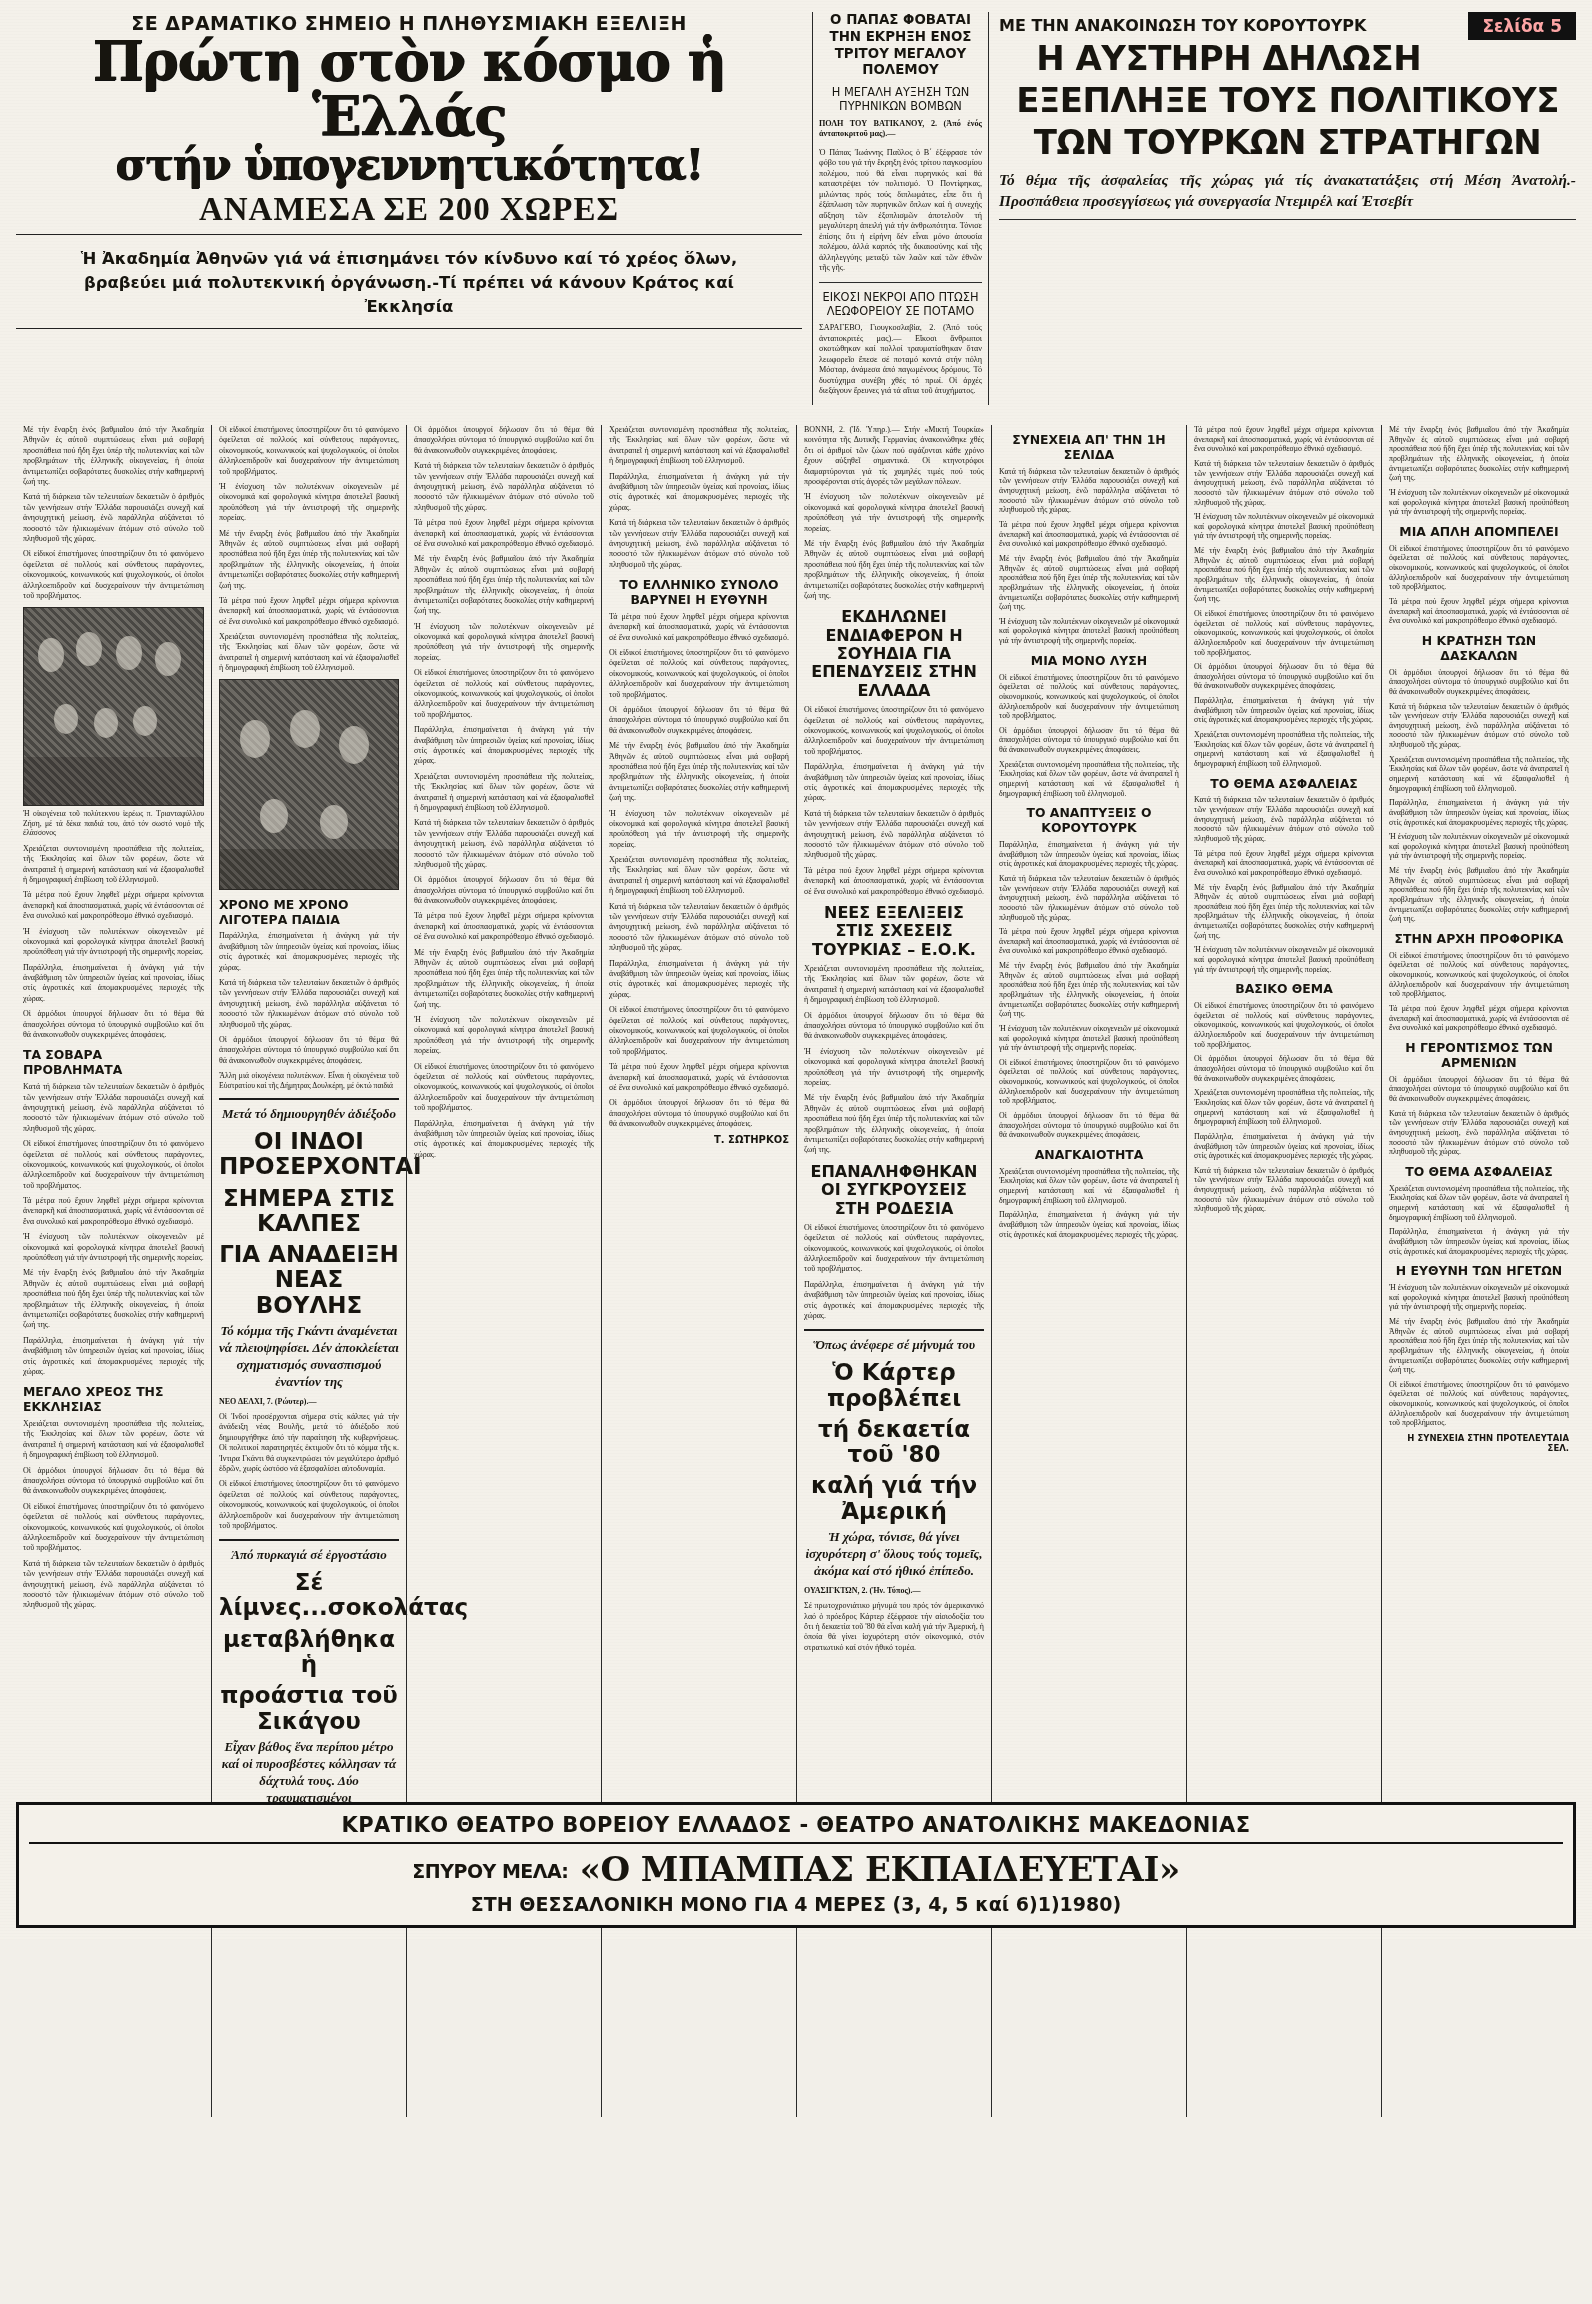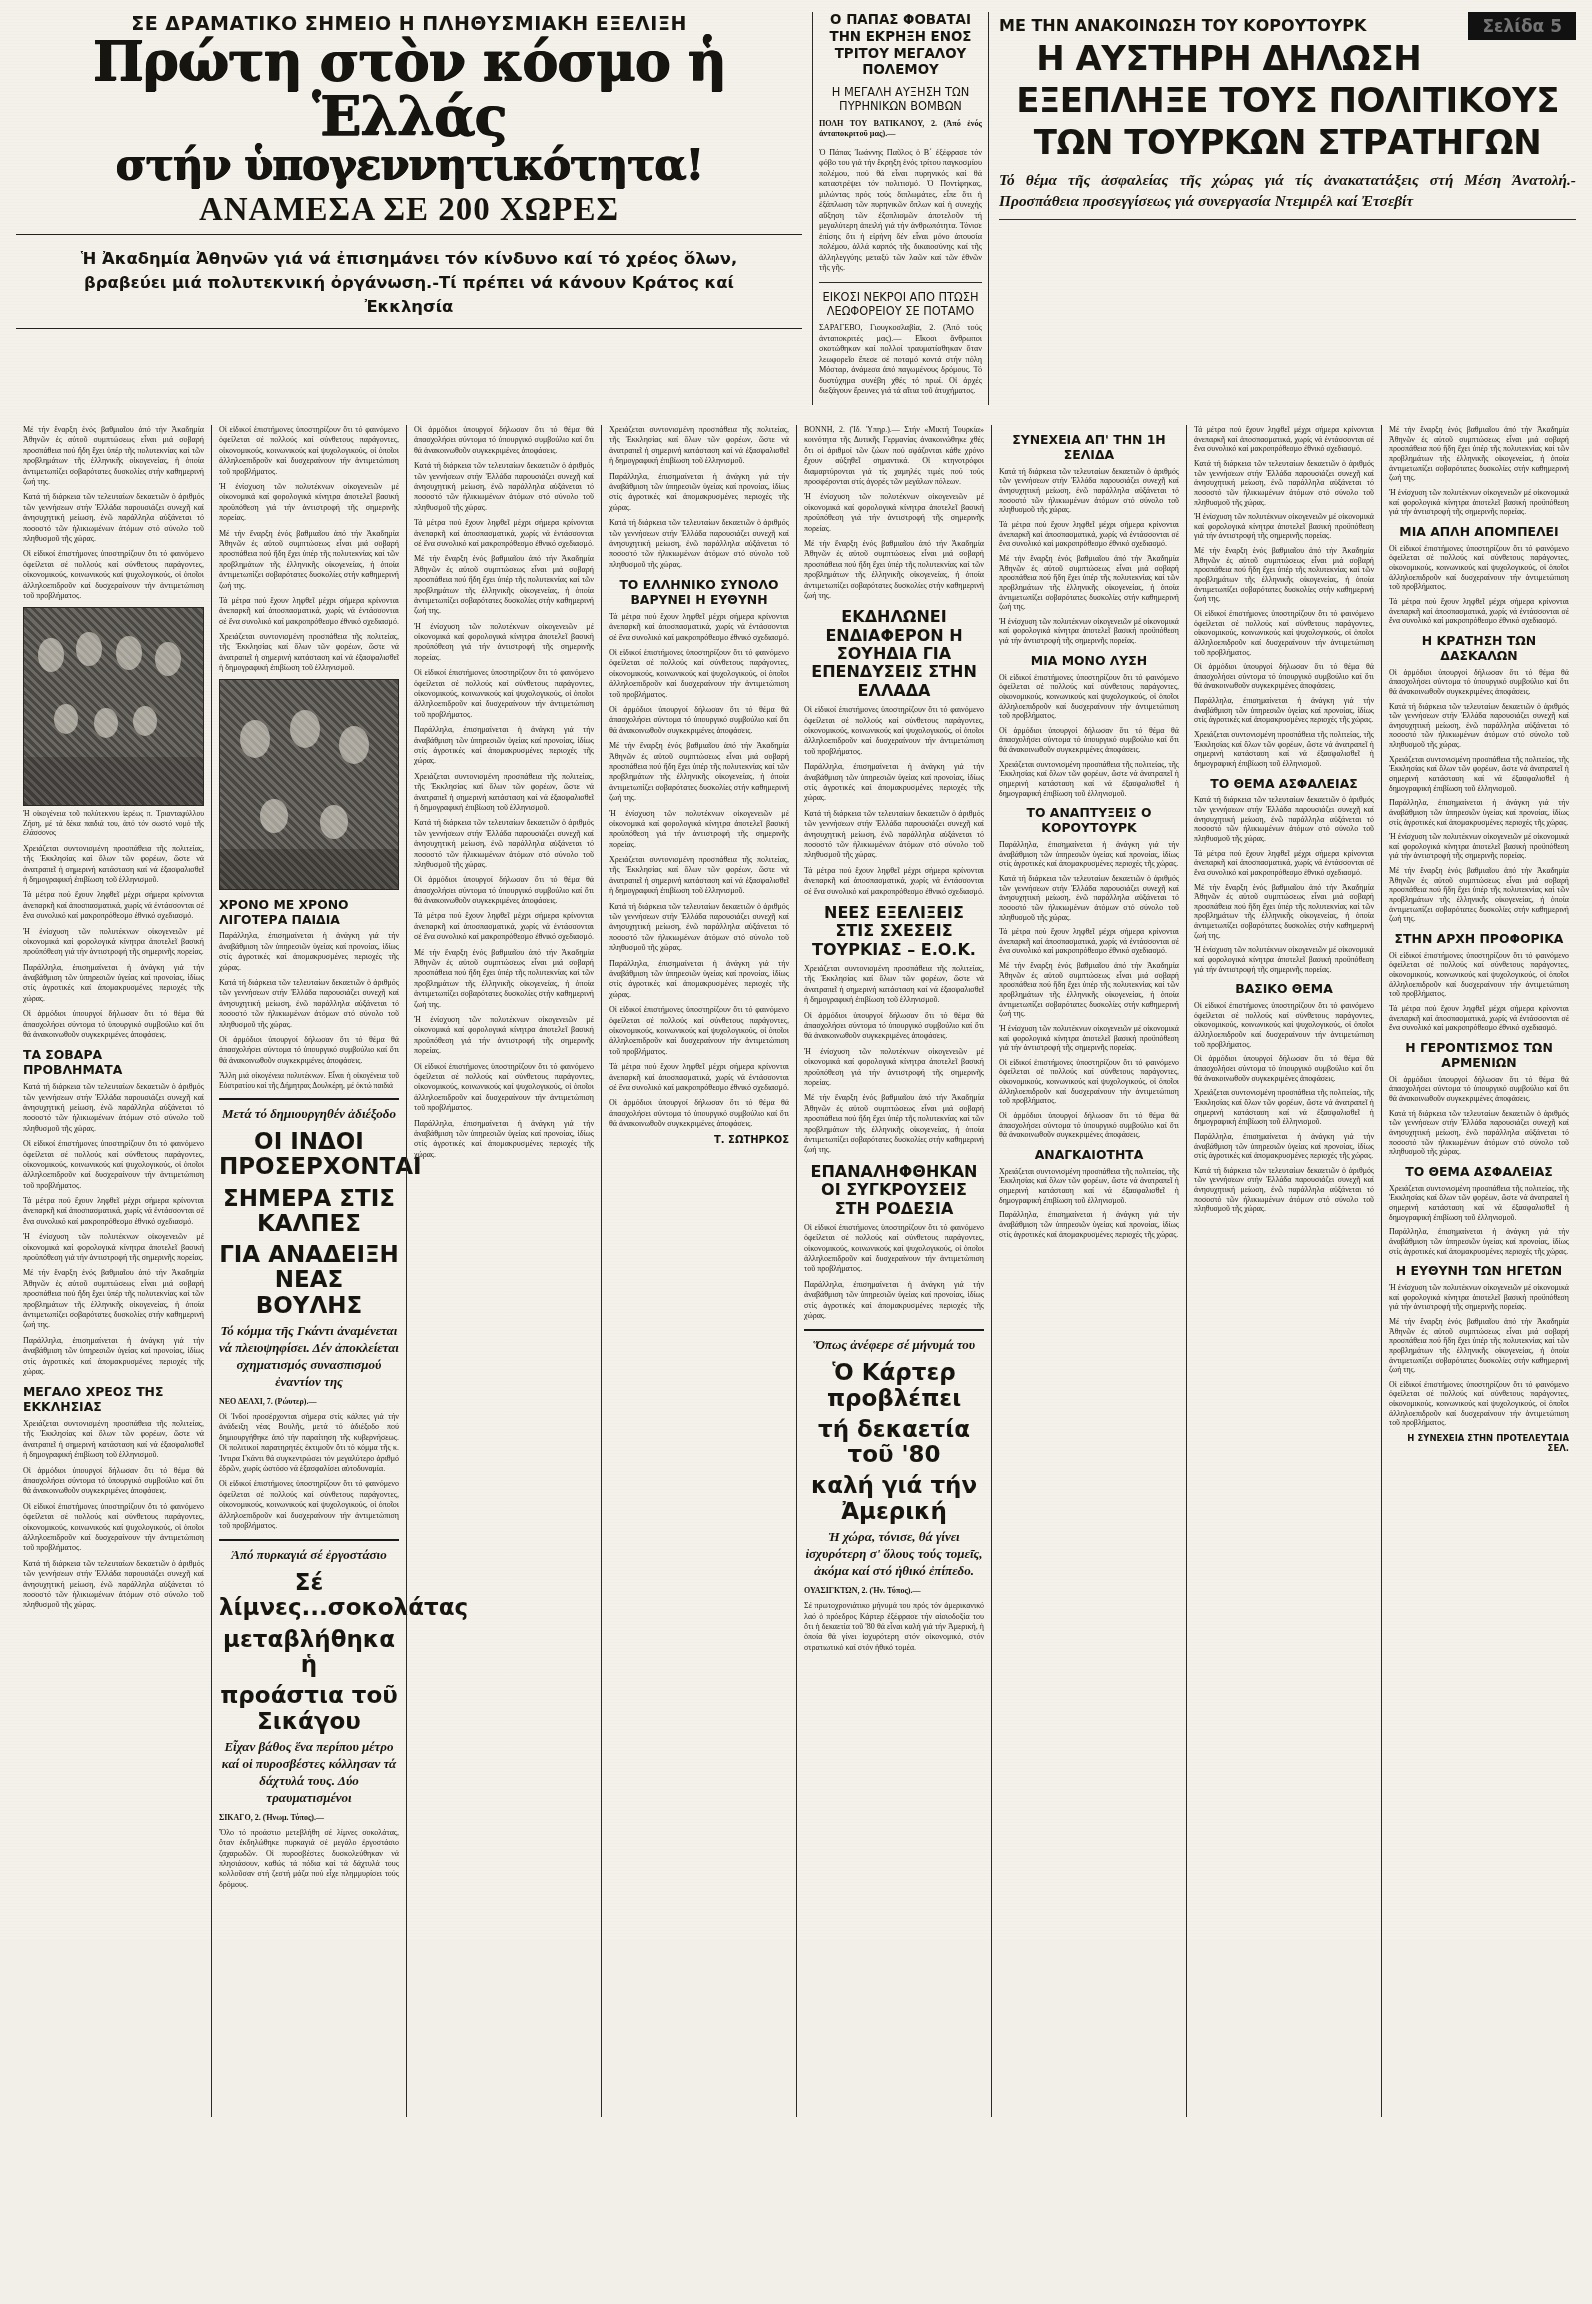--- a/index.html
+++ b/index.html
@@ -57,21 +57,21 @@
     text-align:center; font-weight:bold; font-size:13.4px; line-height:1.25;
     font-family:"DejaVu Sans", sans-serif;
   }
   .midsub {
     text-align:center; font-weight:normal; font-size:11.4px; line-height:1.25; margin-top:6px;
     font-family:"DejaVu Sans", sans-serif;
   }
   .midbody { font-size:8.2px; line-height:1.28; text-align:justify; margin-top:5px; }
 
   .pagebadge {
-    float:right; border:2px solid #111; background:#111; color:#737373;
+    float:right; border:2px solid #111; background:#111; color:#fca5a5;
     font-weight:bold; font-size:17px; padding:2px 12px; margin-left:10px;
     font-family:"DejaVu Sans", sans-serif;
   }
   .rt-kicker { font-weight:bold; font-size:16px; font-family:"DejaVu Sans", sans-serif; padding-top:4px;}
   .rt-head {
     text-align:center; font-weight:bold; font-size:34px; line-height:1.12; margin-top:4px;
     font-family:"DejaVu Sans", sans-serif; letter-spacing:-0.5px;
   }
   .rt-deck {
     font-size:15.4px; line-height:1.38; font-style:italic; font-weight:bold; margin-top:8px; text-align:justify;
@@ -413,15 +413,24 @@
 
       <div class="sechead c">Η ΕΥΘΥΝΗ ΤΩΝ ΗΓΕΤΩΝ</div>
       <p class="body tight">Ἡ ἐνίσχυση τῶν πολυτέκνων οἰκογενειῶν μέ οἰκονομικά καί φορολογικά κίνητρα ἀποτελεῖ βασική προϋπόθεση γιά τήν ἀντιστροφή τῆς σημερινῆς πορείας.</p>
       <p class="body tight">Μέ τήν ἔναρξη ἑνός βαθμιαῖου ἀπό τήν Ἀκαδημία Ἀθηνῶν ἐς αὐτοῦ συμπτώσεως εἶναι μιά σοβαρή προσπάθεια πού ἤδη ἔχει ὑπέρ τῆς πολυτεκνίας καί τῶν προβλημάτων τῆς ἑλληνικῆς οἰκογενείας, ἡ ὁποία ἀντιμετωπίζει σοβαρότατες δυσκολίες στήν καθημερινή ζωή της.</p>
       <p class="body tight">Οἱ εἰδικοί ἐπιστήμονες ὑποστηρίζουν ὅτι τό φαινόμενο ὀφείλεται σέ πολλούς καί σύνθετους παράγοντες, οἰκονομικούς, κοινωνικούς καί ψυχολογικούς, οἱ ὁποῖοι ἀλληλοεπιδροῦν καί δυσχεραίνουν τήν ἀντιμετώπιση τοῦ προβλήματος.</p>
       <div class="cont">Η ΣΥΝΕΧΕΙΑ ΣΤΗΝ ΠΡΟΤΕΛΕΥΤΑΙΑ ΣΕΛ.</div>
     </div>
 
   </div>
 
+  <div class="adbox">
+    <div class="l1">ΚΡΑΤΙΚΟ ΘΕΑΤΡΟ ΒΟΡΕΙΟΥ ΕΛΛΑΔΟΣ - ΘΕΑΤΡΟ ΑΝΑΤΟΛΙΚΗΣ ΜΑΚΕΔΟΝΙΑΣ</div>
+    <div class="adrule"></div>
+    <div class="l2">
+      <span class="small">ΣΠΥΡΟΥ ΜΕΛΑ:</span>
+      <span>«Ο ΜΠΑΜΠΑΣ ΕΚΠΑΙΔΕΥΕΤΑΙ»</span>
+    </div>
+    <div class="l3">ΣΤΗ ΘΕΣΣΑΛΟΝΙΚΗ ΜΟΝΟ ΓΙΑ 4 ΜΕΡΕΣ (3, 4, 5 καί 6)1)1980)</div>
+  </div>
 
 </div>
 
 
 </body></html>

